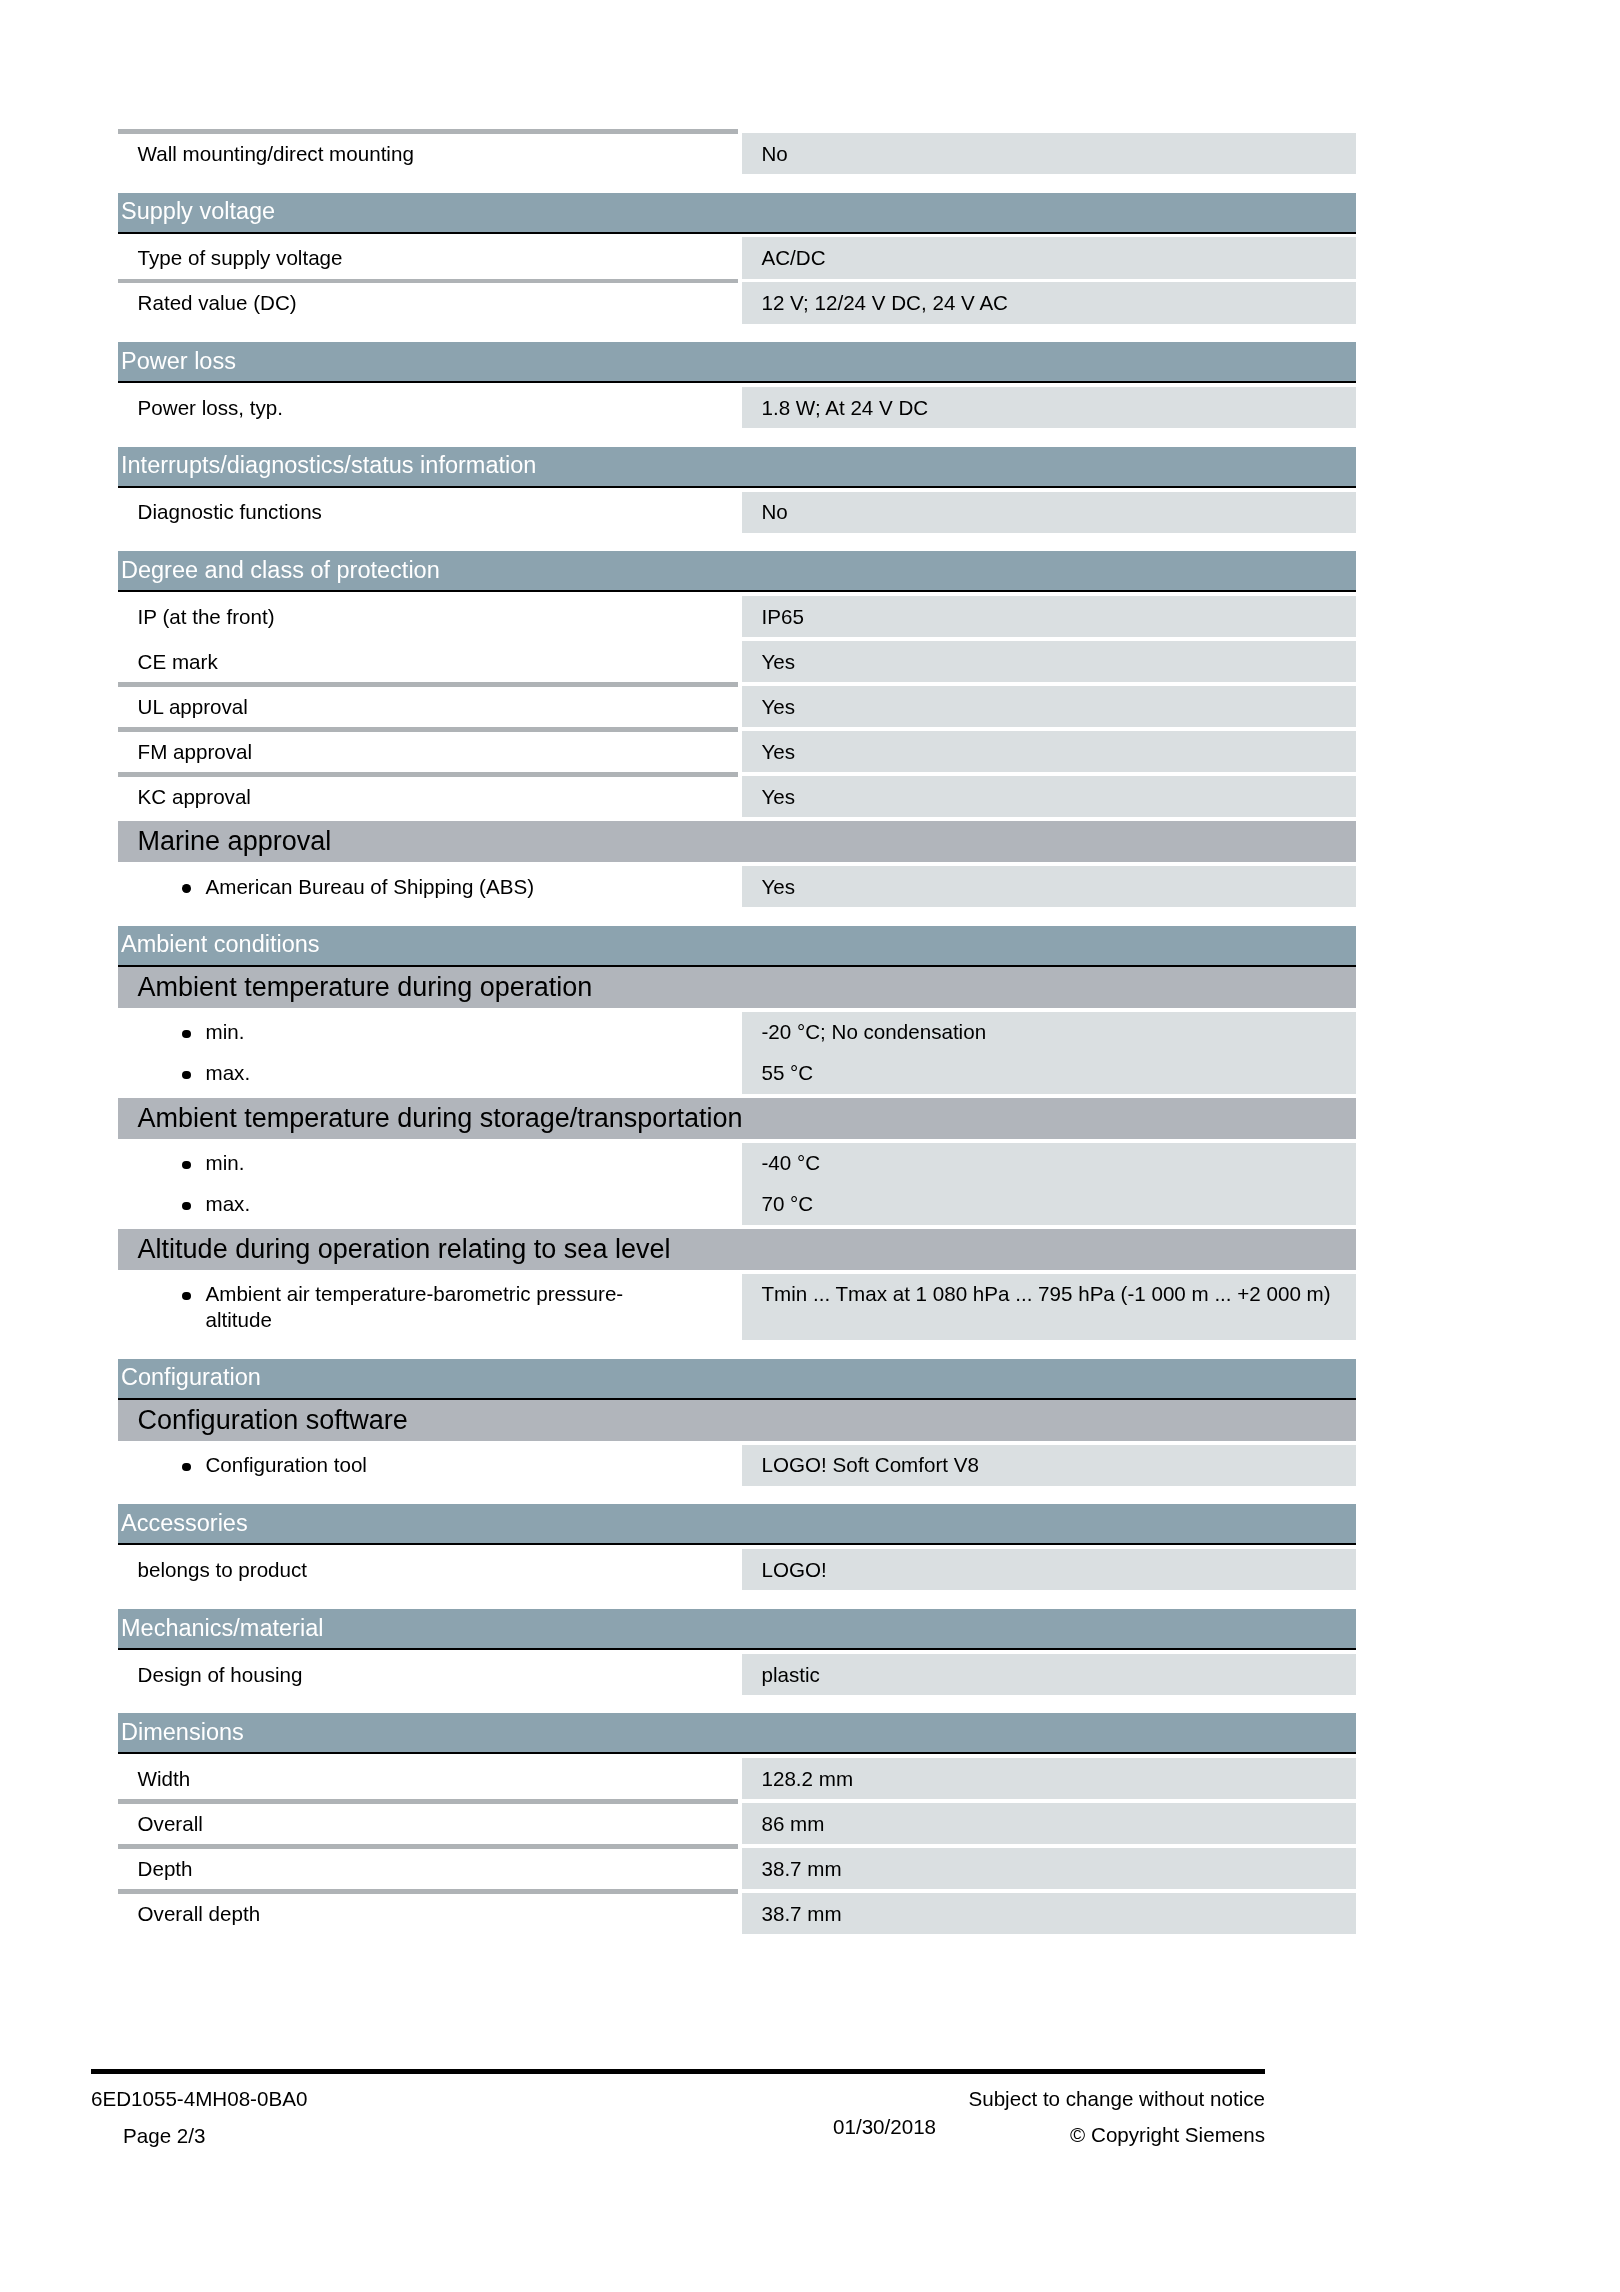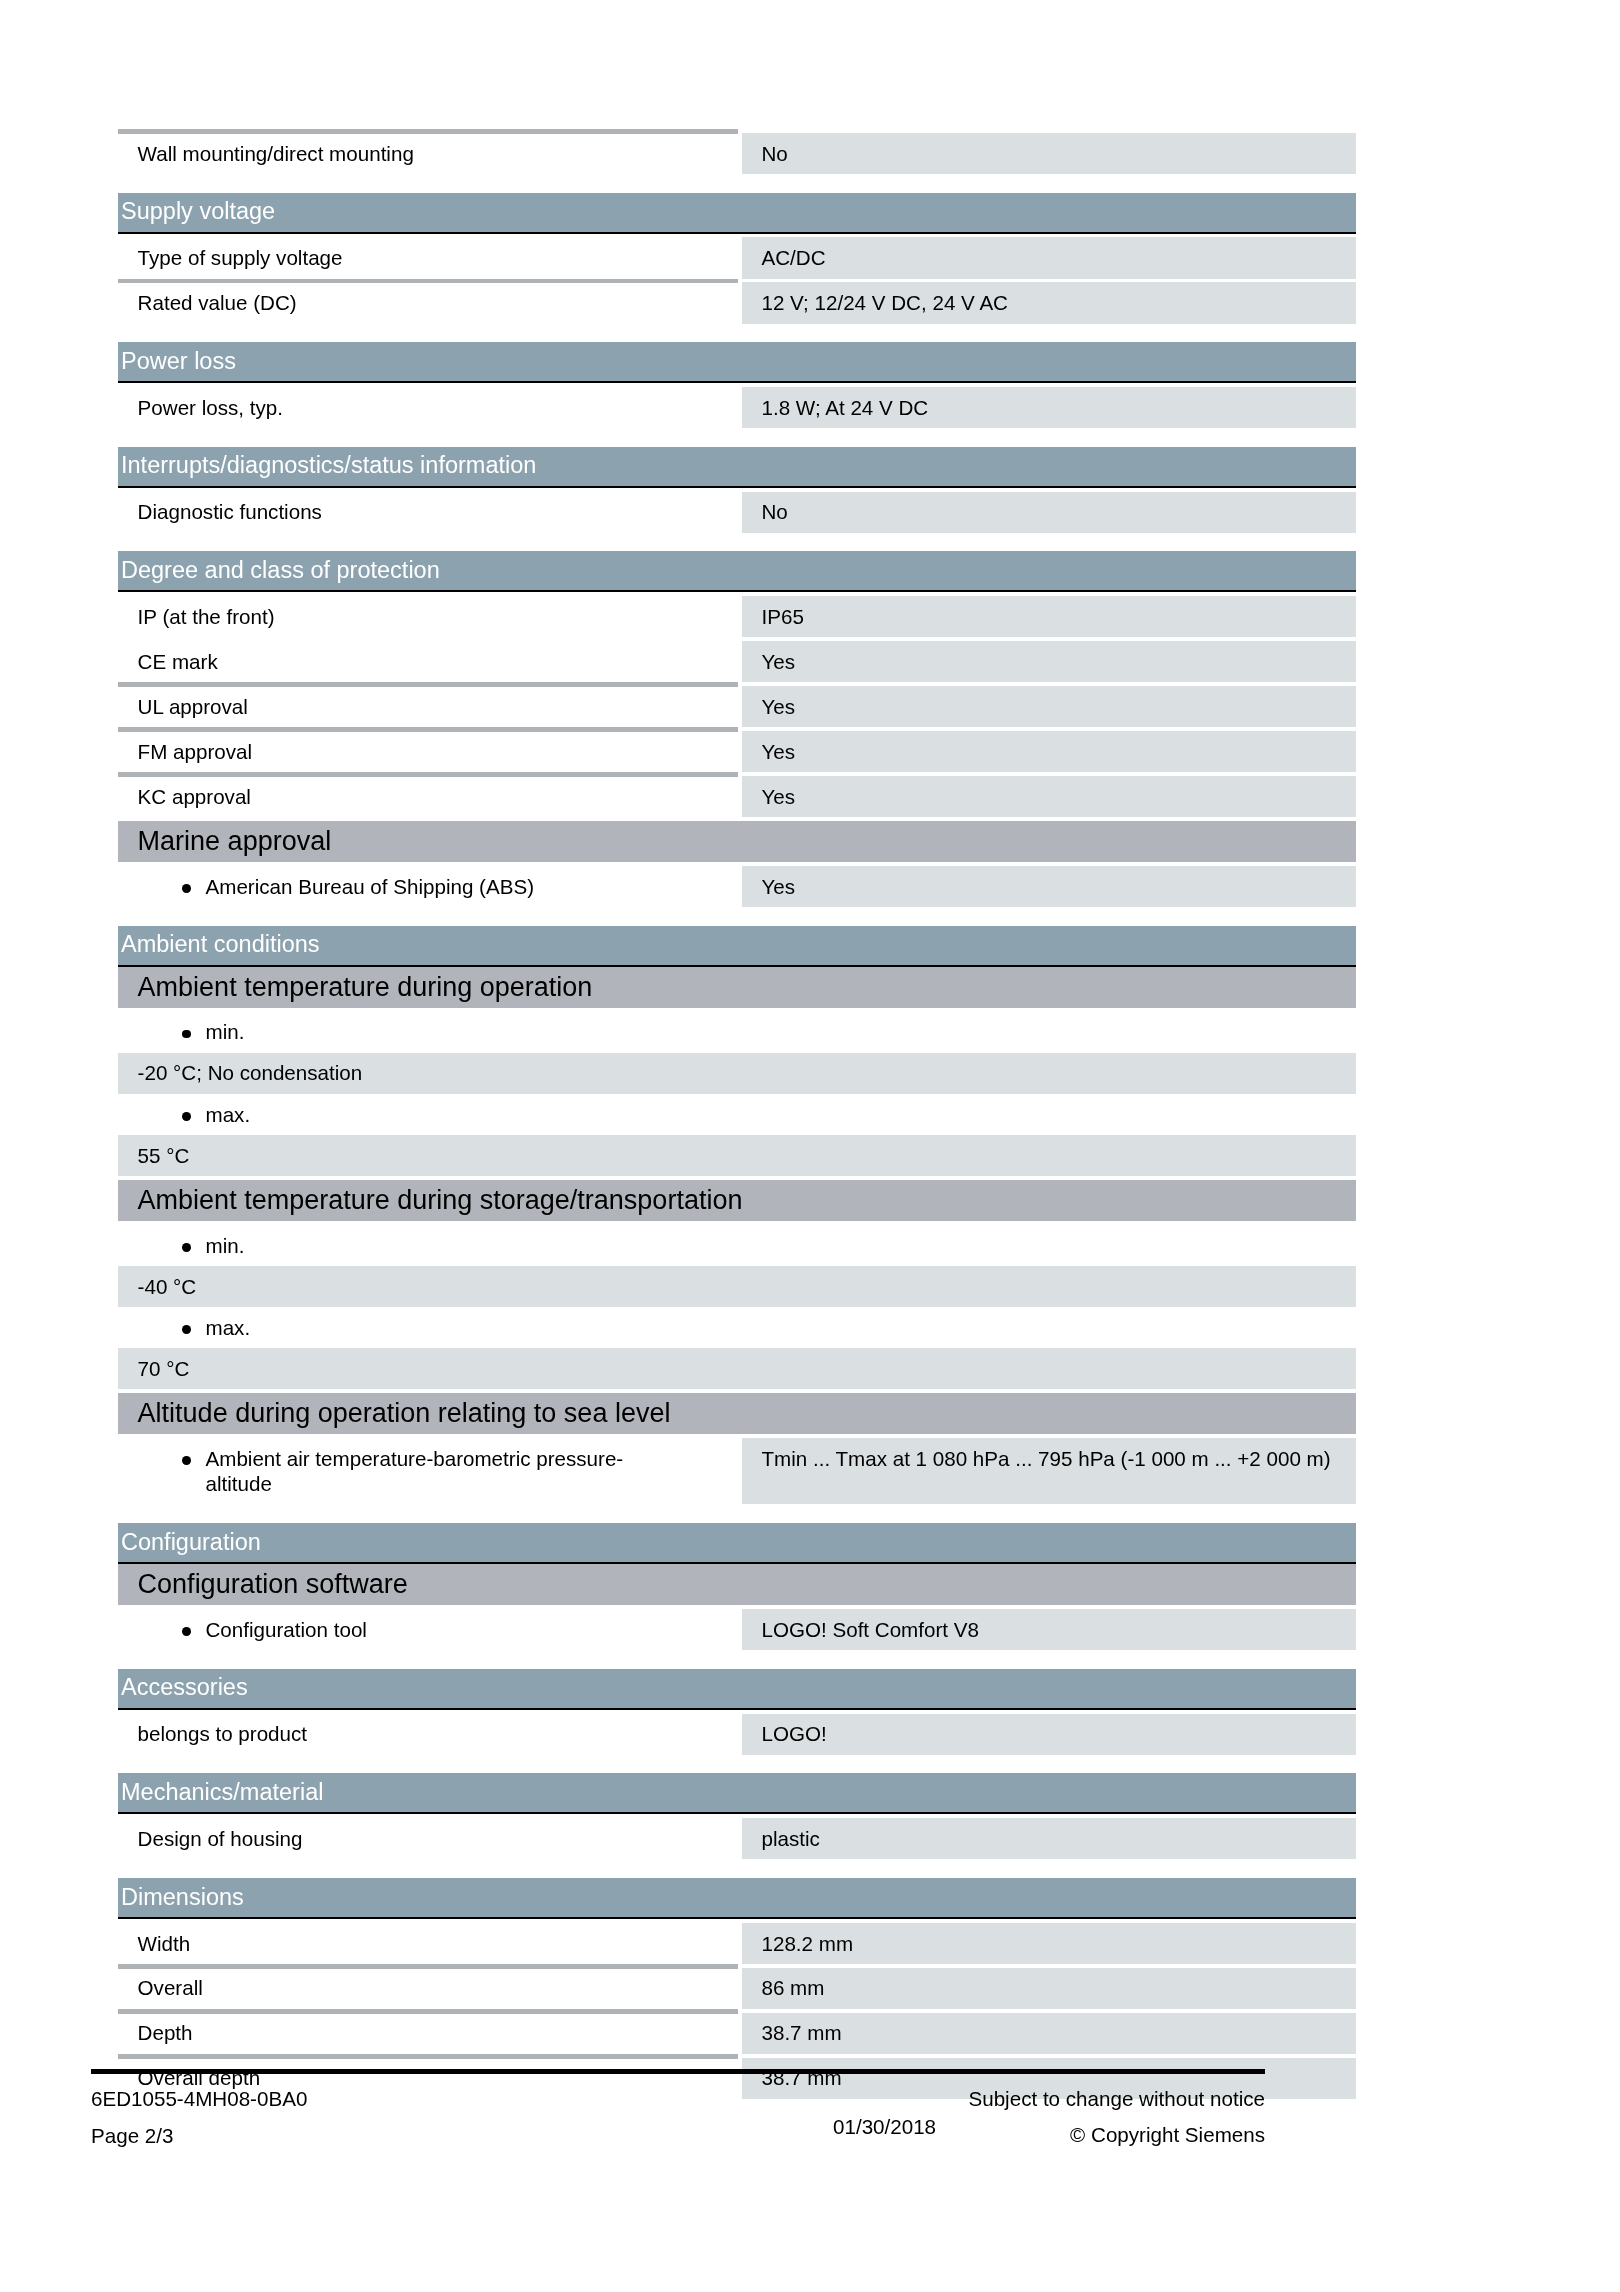--- a/index.html
+++ b/index.html
@@ -32,21 +32,21 @@
     background:var(--subhead,#B1B5BB);
     display:flex;align-items:center;
     padding-left:19.6px;box-sizing:border-box;
     font-size:27px;
   }
   .band + .subheader{margin-top:0;}
 
   
   .t-row{display:flex;align-items:stretch;margin-top:3.9px;}
   .t-group{margin-top:3.9px;}
-  .t-group .t-row{margin-top:0;flex-direction:column;}
+  .t-group .t-row{margin-top:0;}
 
   .lbl{
     width:620px;margin-right:3.9px;
     position:relative;box-sizing:border-box;
     padding:7.8px 11.8px 7.8px 19.6px;
     font-size:20.6px;line-height:25.5px;
     background:#fff;
   }
   .lbl.sep::before{
     content:"";position:absolute;left:0;top:-3.9px;height:4.9px;width:100%;
@@ -63,21 +63,21 @@
     background:var(--val,#DADFE1);
     padding:7.8px 11.8px 7.8px 19.6px;
     font-size:20.6px;line-height:25.5px;
     min-height:41px;
   }
 
   
   .footer{position:absolute;left:91px;right:91px;top:2069px;height:98px;font-size:20.6px;}
   .f-line{height:4.9px;background:#000;}
   .f-left{position:absolute;left:0;top:17.6px;}
-  .f-left .l2{margin-top:13.7px;}
+  .f-left .l2{margin-top:13.7px;margin-left:32px;}
   .f-right{position:absolute;right:0;top:17.6px;text-align:right;}
   .f-right .l2{margin-top:12px;}
   .f-date{position:absolute;left:742px;top:46px;}
 </style>
 </head>
 <body>
 
 <div class="page">
 
   <div class="table-wrap">

